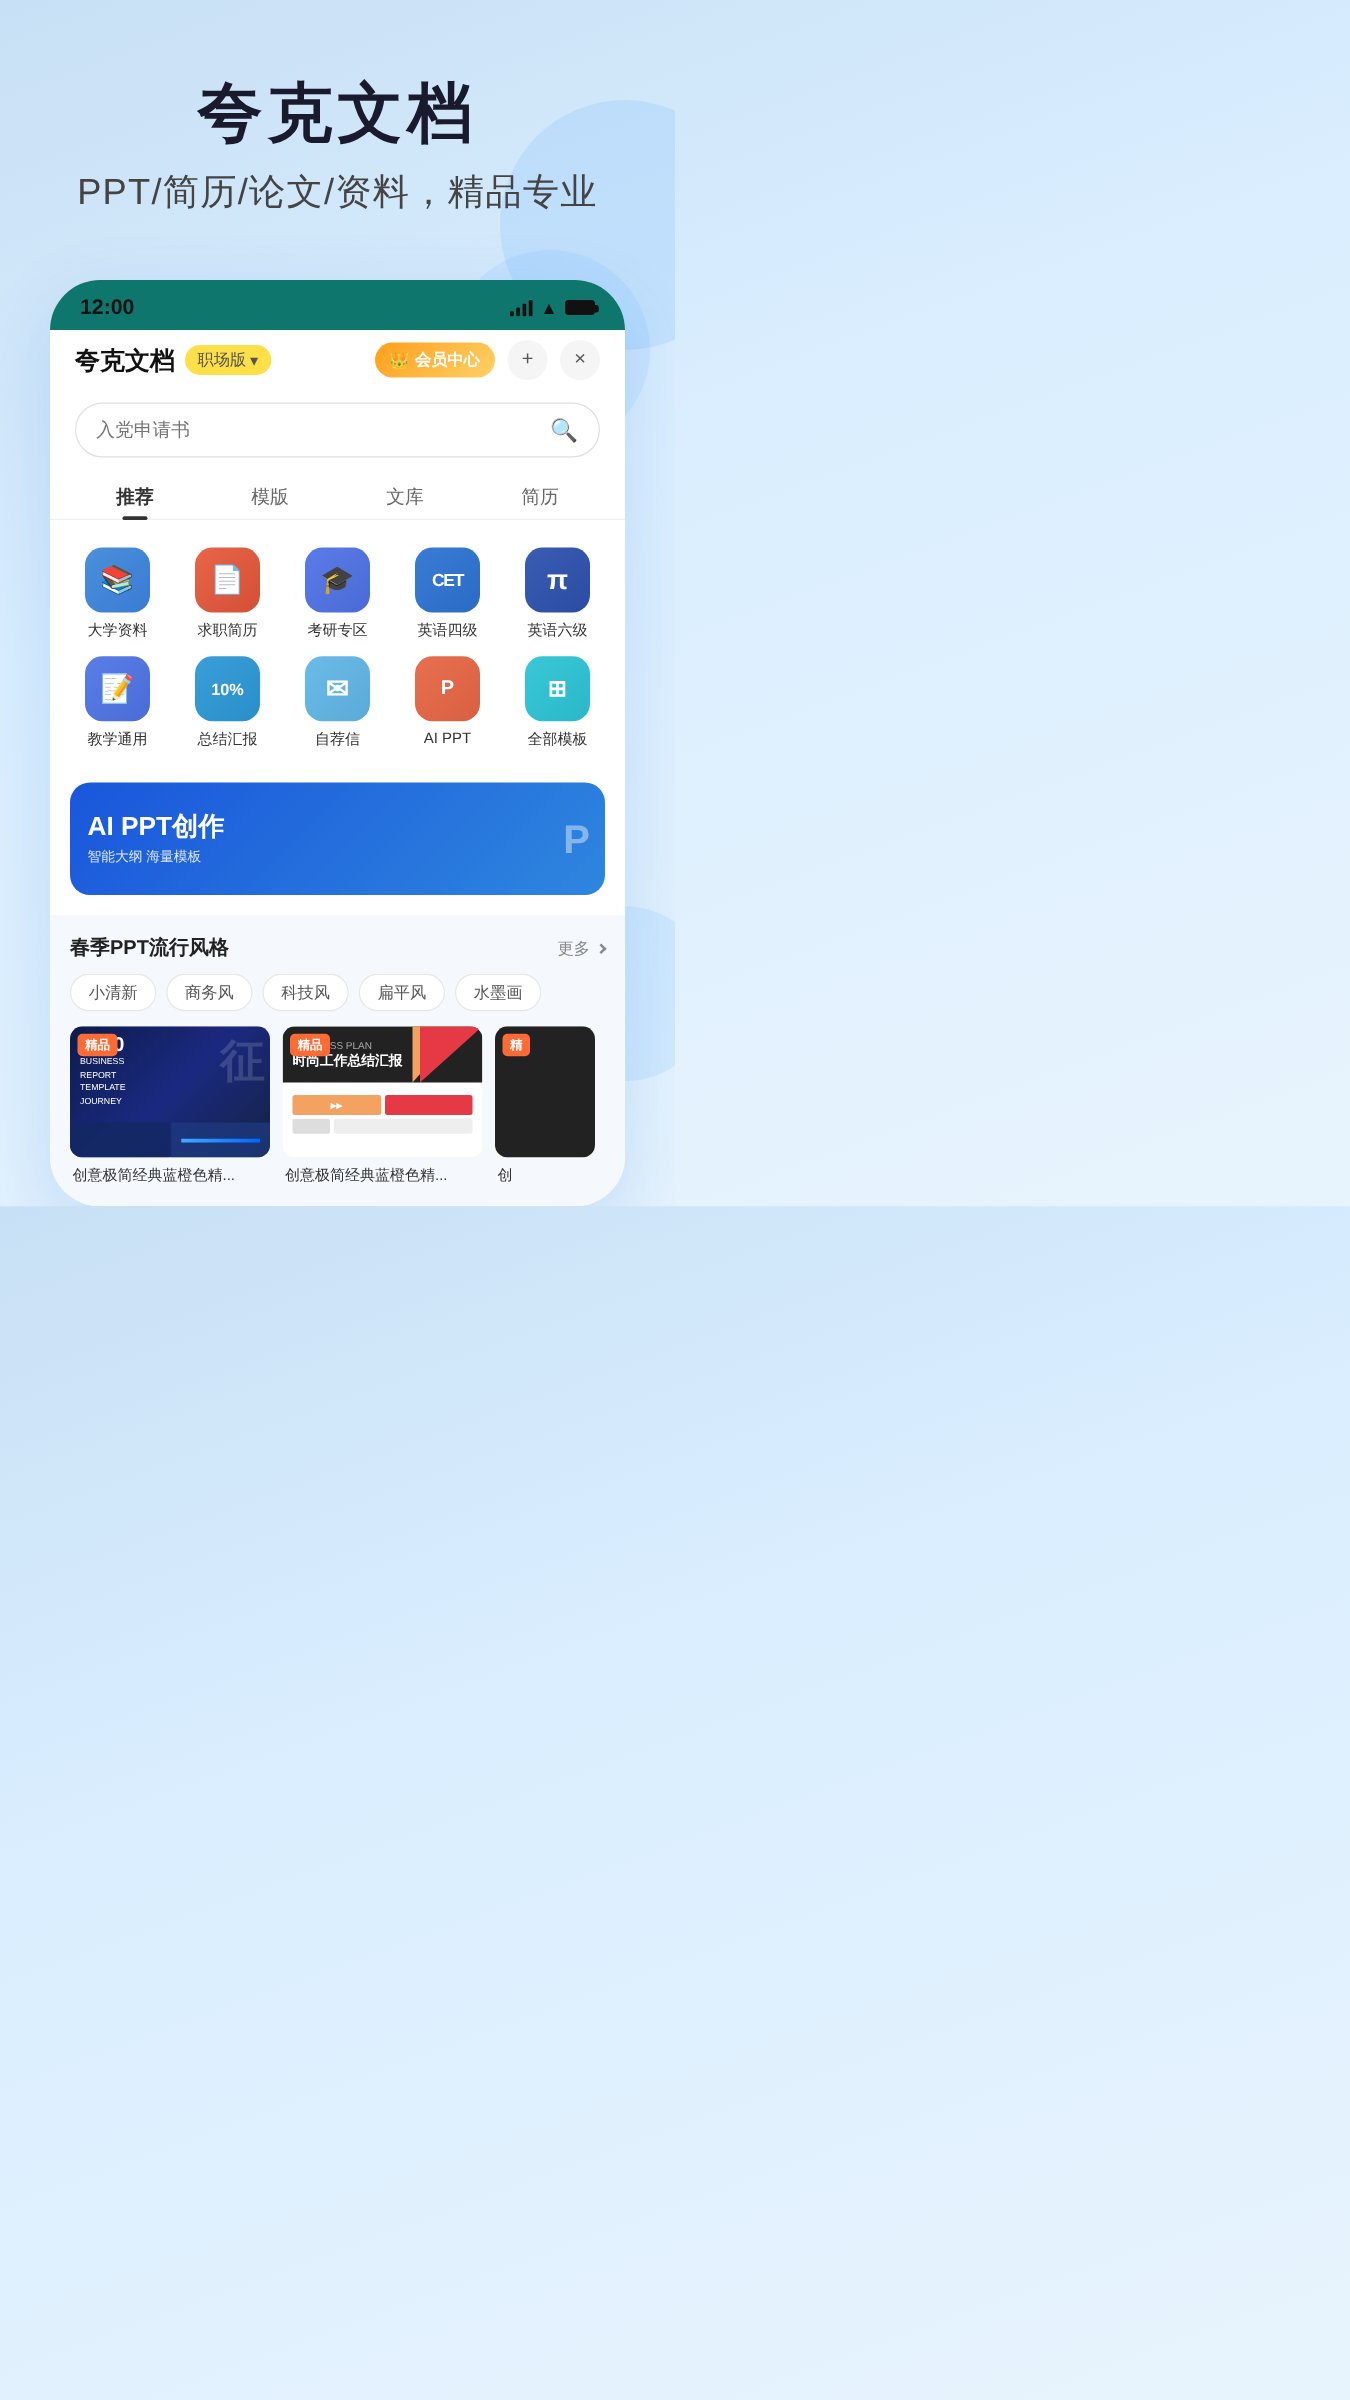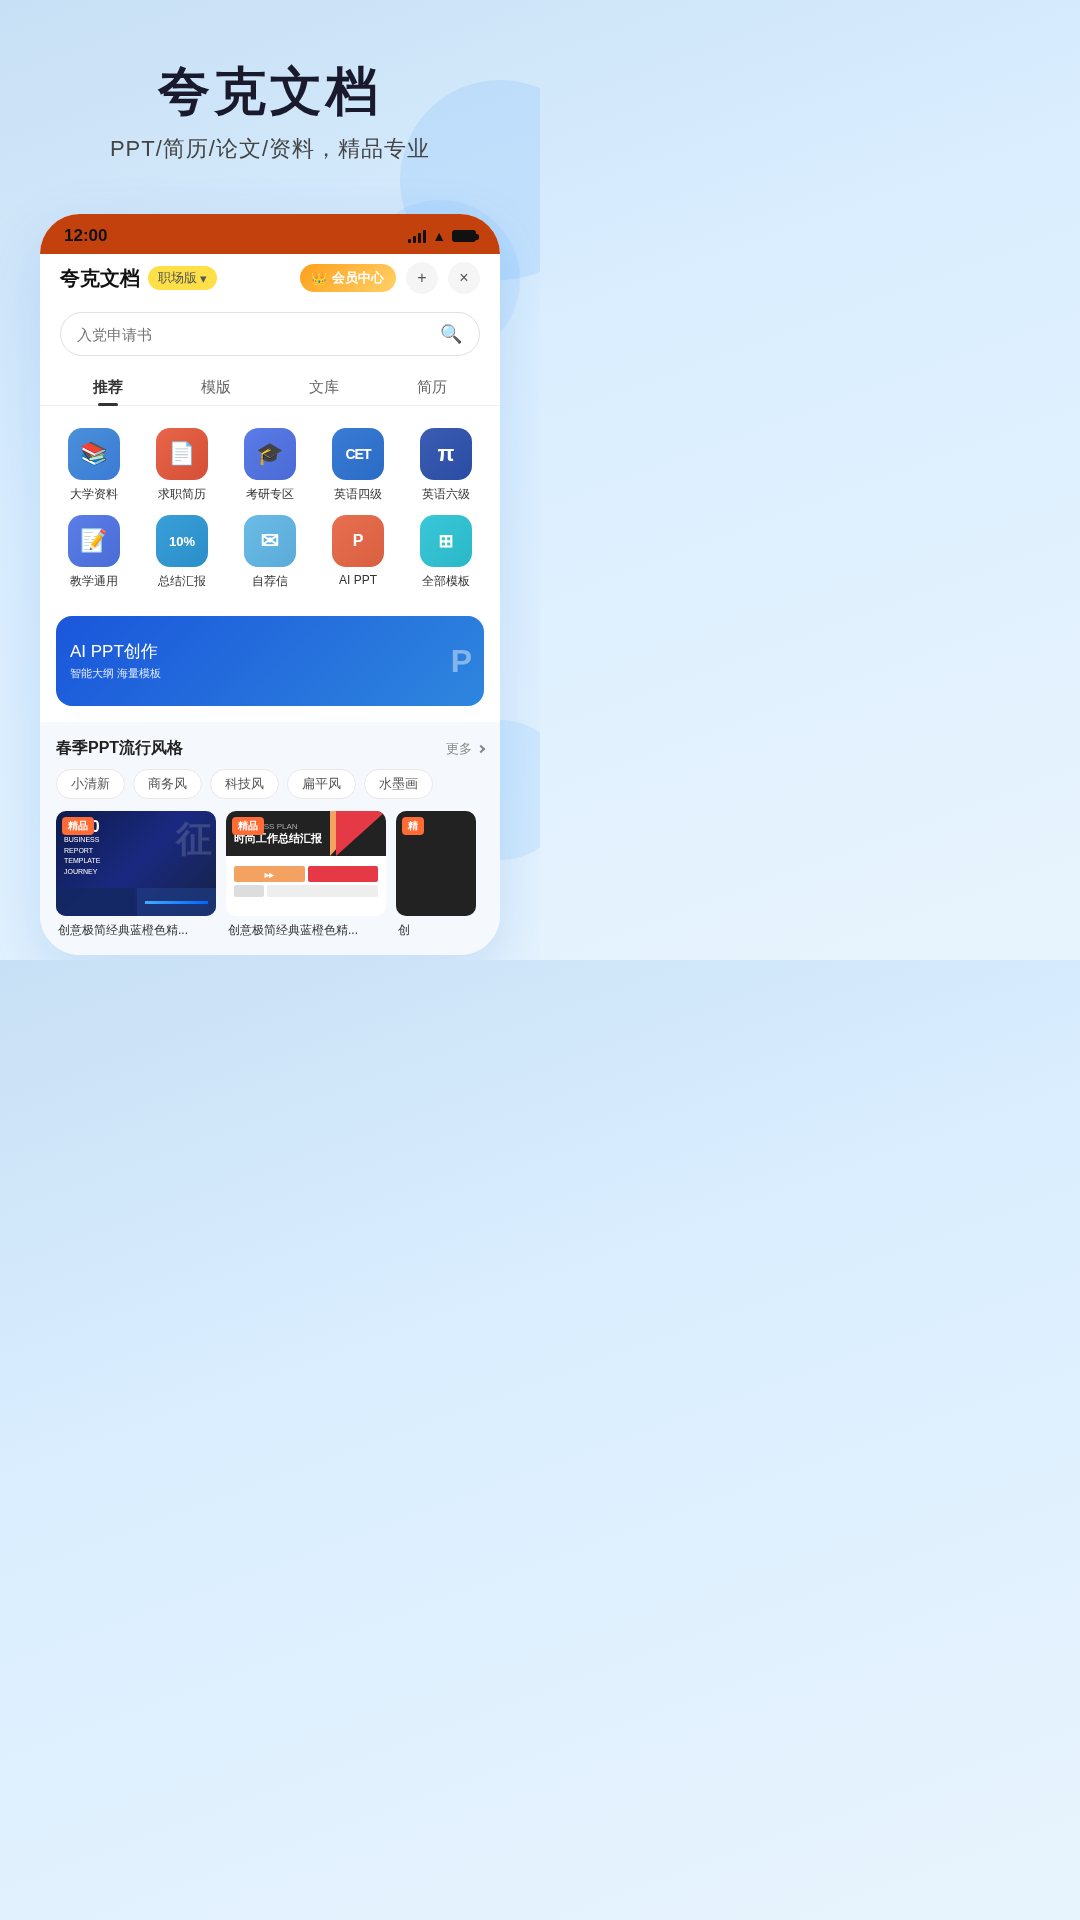--- a/index.html
+++ b/index.html
@@ -20,21 +20,21 @@
       position: relative;
     }
     .hero-title {
       font-size: 52px;
       font-weight: 800;
       color: #1a1a2e;
       letter-spacing: 4px;
       line-height: 1.2;
     }
     .hero-subtitle {
-      font-size: 22px;
+      font-size: 29px;
       color: #444;
       margin-top: 12px;
       letter-spacing: 1px;
     }
 
     
     .blob1 {
       position: absolute;
       width: 200px; height: 200px;
       border-radius: 50%;
@@ -71,21 +71,21 @@
       overflow: hidden;
       position: relative;
     }
 
     
     .status-bar {
       display: flex;
       justify-content: space-between;
       align-items: center;
       padding: 12px 24px 8px 24px;
-      background: #c2410c;
+      background: #0f766e;
     }
     .status-time {
       font-size: 17px;
       font-weight: 600;
       color: #111;
     }
     .status-icons {
       display: flex;
       align-items: center;
       gap: 6px;
@@ -280,22 +280,22 @@
       cursor: pointer;
     }
     .banner-card.blue {
       background: linear-gradient(135deg, #1a56db 0%, #2e86de 100%);
     }
     .banner-card.purple {
       background: linear-gradient(135deg, #6c63ff 0%, #8b5cf6 100%);
     }
     .banner-text-block {}
     .banner-main {
-      font-size: 17px;
-      font-weight: 400;
+      font-size: 21px;
+      font-weight: 700;
       color: #fff;
       line-height: 1.2;
     }
     .banner-sub {
       font-size: 11px;
       color: rgba(255,255,255,0.85);
       margin-top: 4px;
     }
     .banner-icon-area {
       position: absolute;

